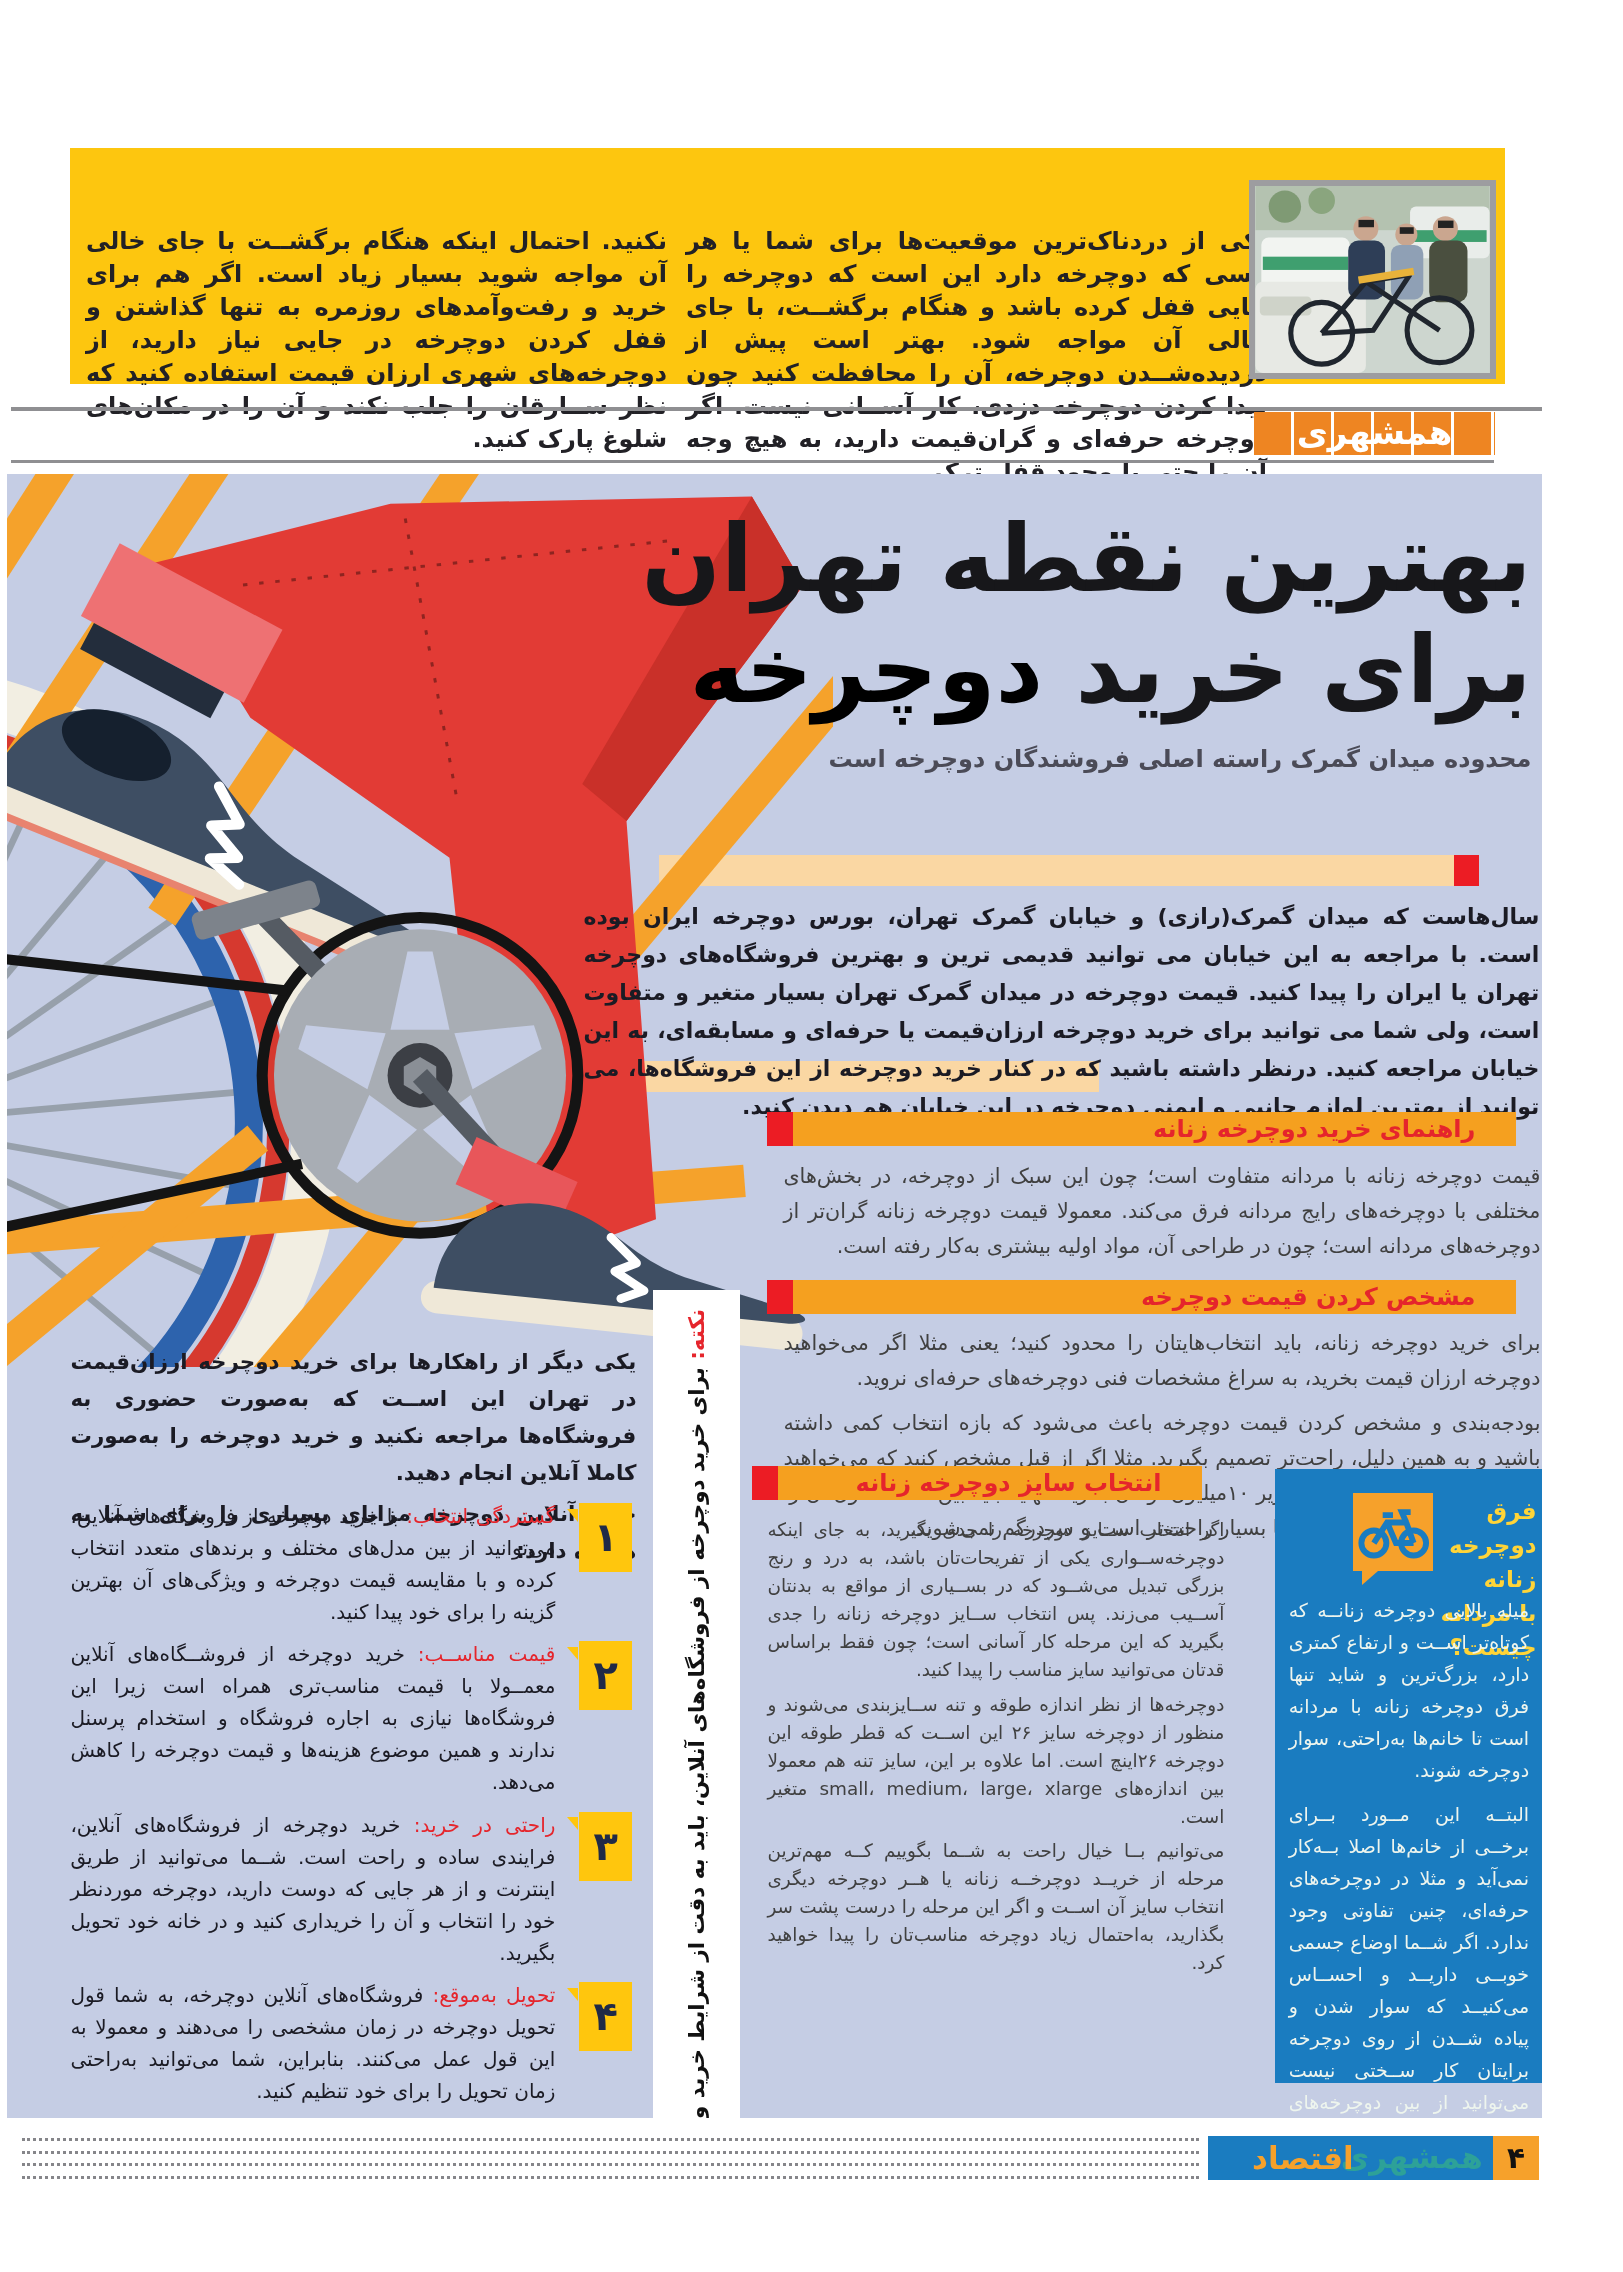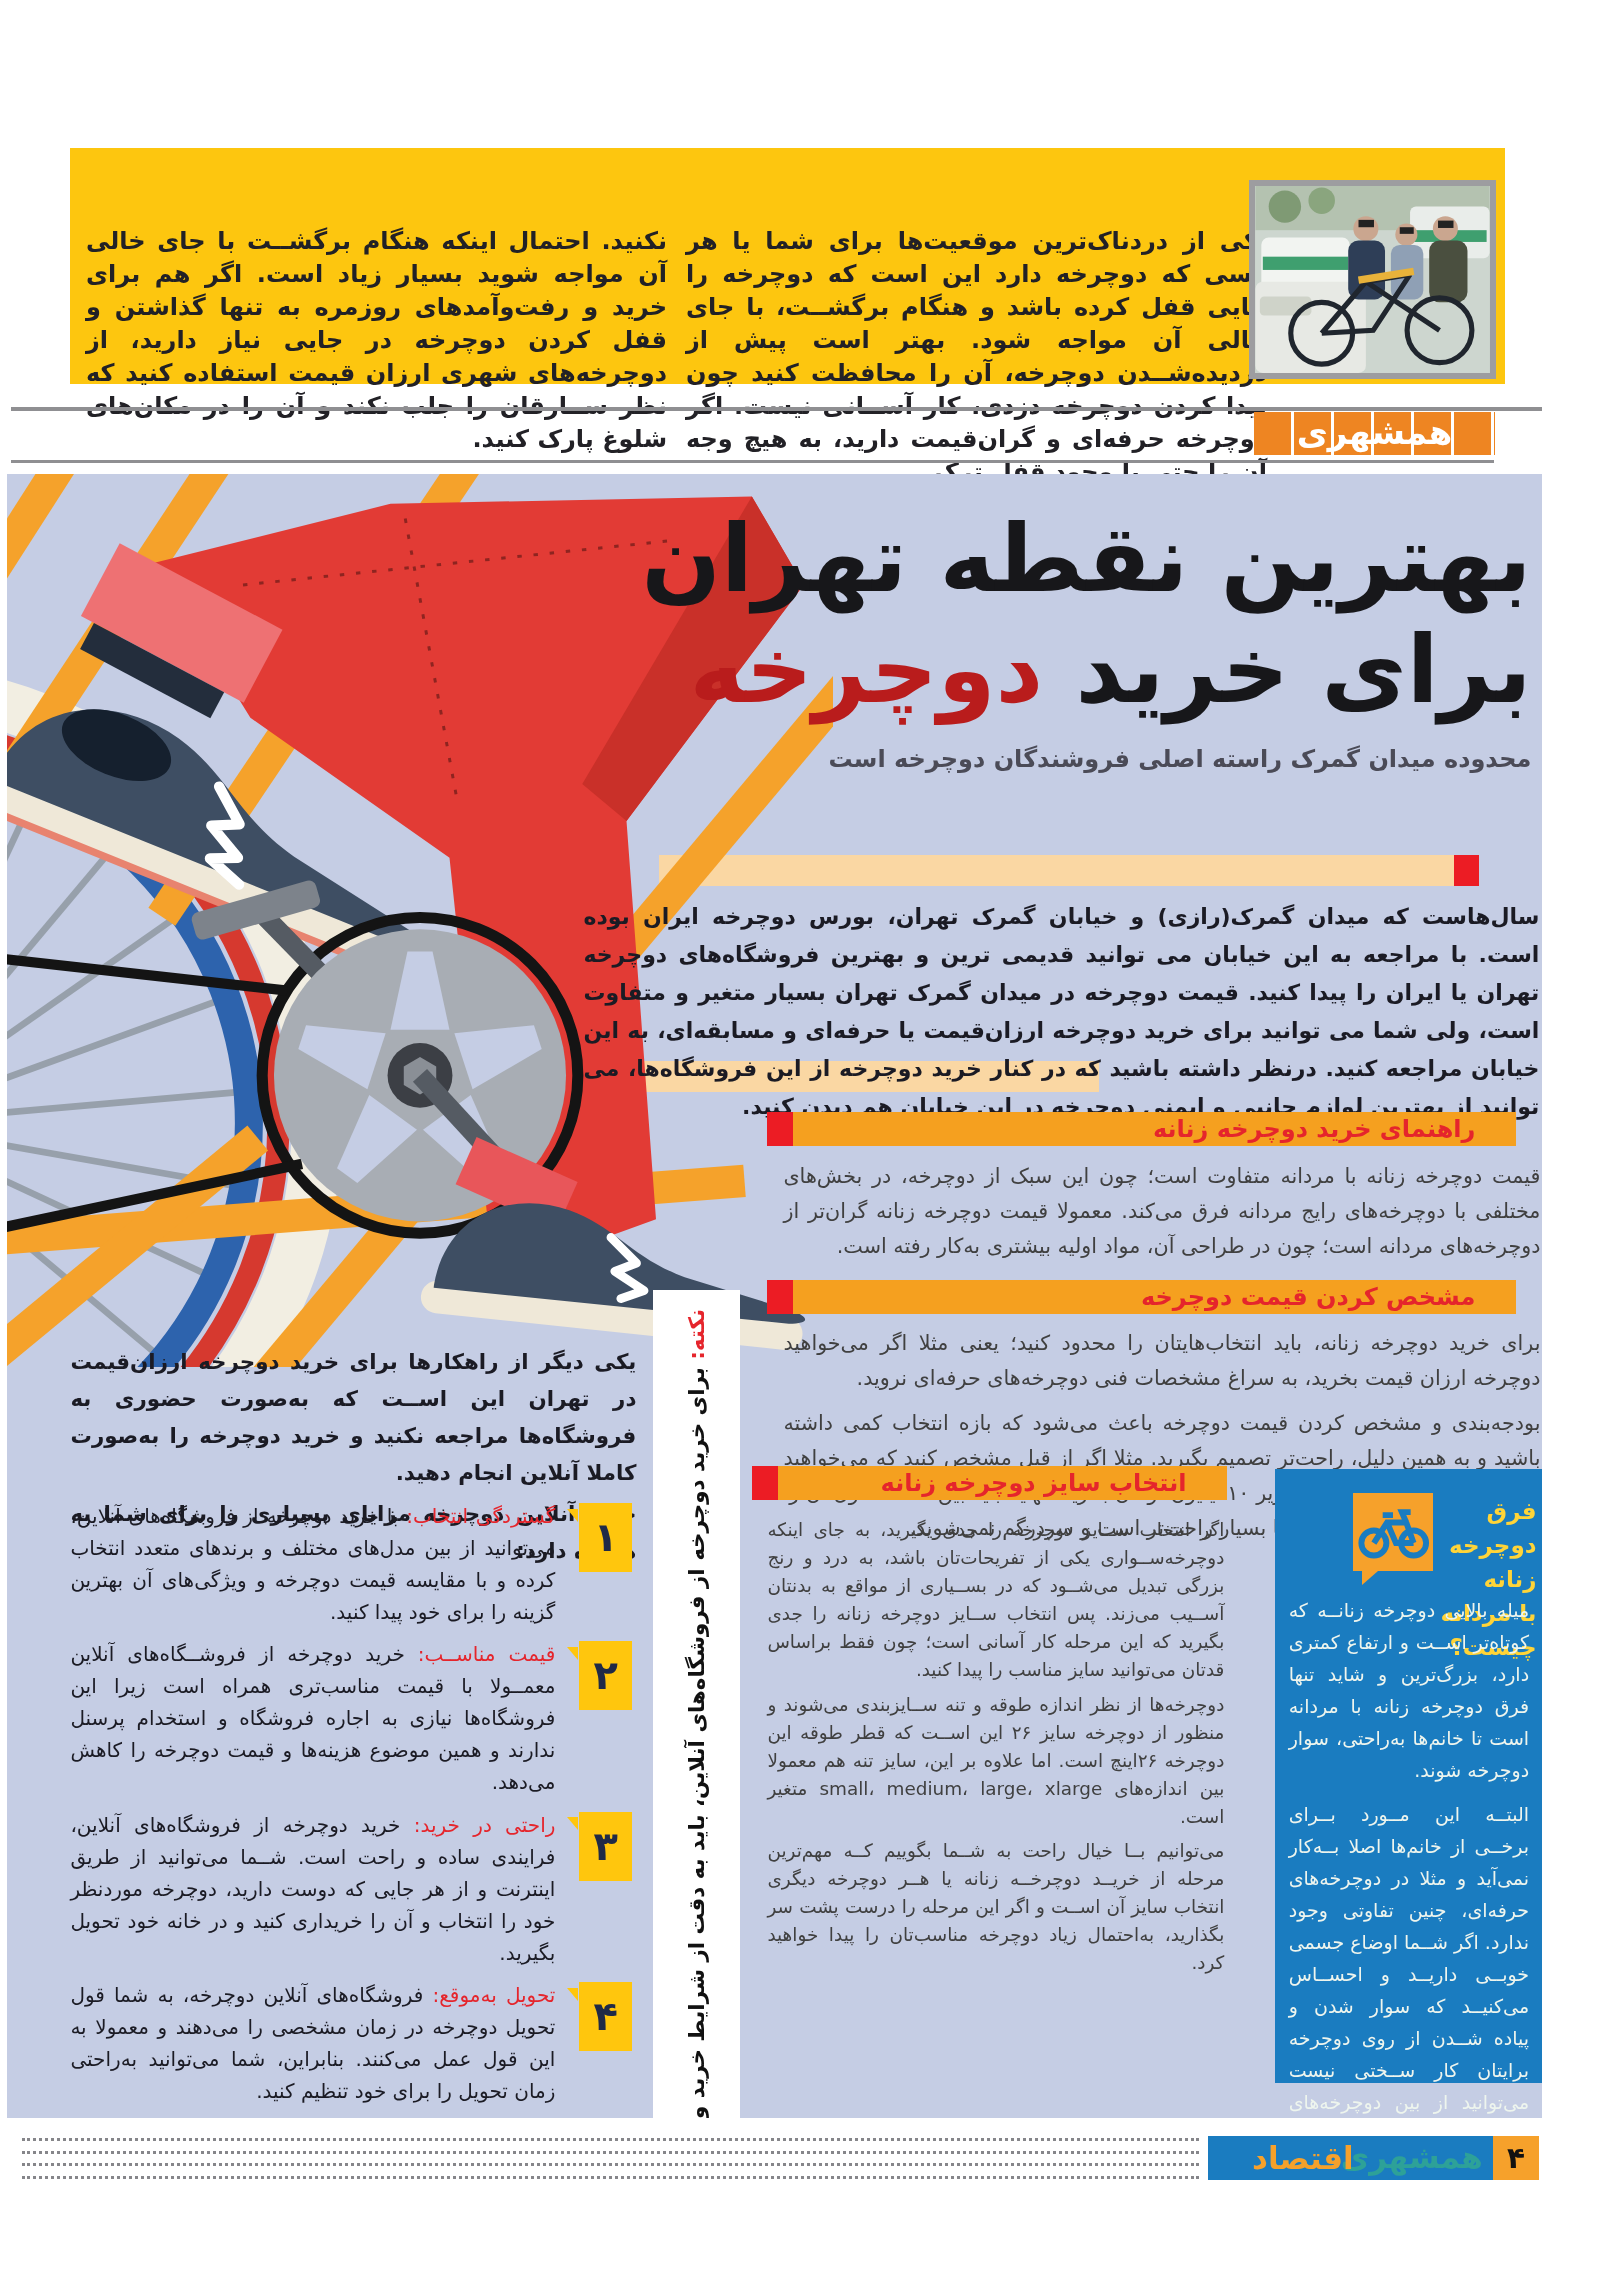--- a/index.html
+++ b/index.html
@@ -20,21 +20,21 @@
   .rule{background:#8f8f92;}
   .masthead-logo{left:1254px;top:412px;width:241px;height:43px;
      background:repeating-linear-gradient(90deg,#ee8522 0 37px,#ffffff 37px 40px);
      color:#ffffff;font-size:34px;font-weight:bold;text-align:center;line-height:41px;letter-spacing:3px;}
 
   
   .panel{left:7.4px;top:474px;width:1535px;height:1644px;background:#c5cde4;overflow:hidden;}
 
   .hero{right:11px;top:29.5px;width:760px;text-align:right;z-index:3;}
   .hero-l1,.hero-l2{font-size:93px;font-weight:bold;color:#17171a;line-height:111px;white-space:nowrap;}
-  .hero-red{color:#b91c1c;}
+  .hero-red{color:#000000;}
   .hero-sub{margin-top:19px;font-size:24px;font-weight:bold;color:#4b4b57;}
 
   .peach{background:#fad7a3;height:31px;}
   .redsq{background:#ec1c24;}
 
   .intro{left:576px;top:424px;width:956px;font-size:22px;line-height:38px;font-weight:bold;
          color:#1b1b24;text-align:justify;z-index:3;}
 
   .sec-bar{height:34px;background:#f5a01f;z-index:3;}
   .sec-title{position:absolute;right:41px;top:0;line-height:34px;font-size:24px;font-weight:bold;color:#e5252c;}
@@ -226,21 +226,21 @@
 
     <div class="abs sec-bar" style="left:786px;top:806px;width:723px;">
       <span class="sec-title">مشخص کردن قیمت دوچرخه</span>
       <span class="sec-redsq"></span>
     </div>
     <div class="abs sec-body" style="left:776px;top:852px;width:757px;">
       <p>برای خرید دوچرخه زنانه، باید انتخاب‌هایتان را محدود کنید؛ یعنی مثلا اگر می‌خواهید دوچرخه ارزان قیمت بخرید، به سراغ مشخصات فنی دوچرخه‌های حرفه‌ای نروید.</p>
       <p>بودجه‌بندی و مشخص کردن قیمت دوچرخه باعث می‌شود که بازه انتخاب کمی داشته باشید و به همین دلیل، راحت‌تر تصمیم بگیرید. مثلا اگر از قبل مشخص کنید که می‌خواهید دوچرخه ارزان قیمتی با هزینه زیر ۱۰میلیون تومان بخرید، نهایتا باید بین ۱۰ محصول آن را انتخاب کنید و این کار برای شما بسیار راحت‌تر است و سردرگم نمی‌شوید.</p>
     </div>
 
-    <div class="abs sec-bar" style="left:771px;top:992px;width:424px;padding-left:25px;">
+    <div class="abs sec-bar" style="left:771px;top:992px;width:424px;">
       <span class="sec-title">انتخاب سایز دوچرخه زنانه</span>
       <span class="sec-redsq" style="left:-26px;"></span>
     </div>
     <div class="abs sec-body size-body" style="left:760px;top:1042px;width:457px;">
       <p>اگر انتخاب ســایز دوچرخه را جدی نگیرید، به جای اینکه دوچرخه‌ســواری یکی از تفریحات‌تان باشد، به درد و رنج بزرگی تبدیل می‌شــود که در بســیاری از مواقع به بدنتان آســیب می‌زند. پس انتخاب ســایز دوچرخه زنانه را جدی بگیرید که این مرحله کار آسانی است؛ چون فقط براساس قدتان می‌توانید سایز مناسب را پیدا کنید.</p>
       <p>دوچرخه‌ها از نظر اندازه طوقه و تنه ســایزبندی می‌شوند و منظور از دوچرخه سایز ۲۶ این اســت که قطر طوقه این دوچرخه ۲۶اینچ است. اما علاوه بر این، سایز تنه هم معمولا بین اندازه‌های small، medium، large، xlarge متغیر است.</p>
       <p>می‌توانیم بــا خیال راحت به شــما بگوییم کــه مهم‌ترین مرحله از خریــد دوچرخــه زنانه یا هــر دوچرخه دیگری انتخاب سایز آن اســت و اگر این مرحله را درست پشت سر بگذارید، به‌احتمال زیاد دوچرخه مناسب‌تان را پیدا خواهید کرد.</p>
     </div>
 
     <div class="abs diff-box">

